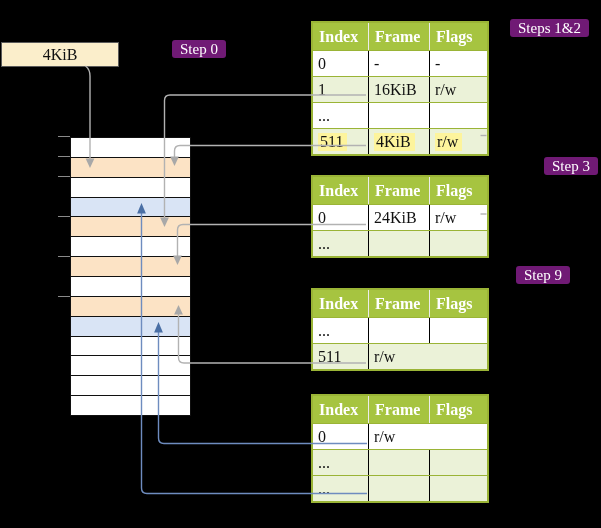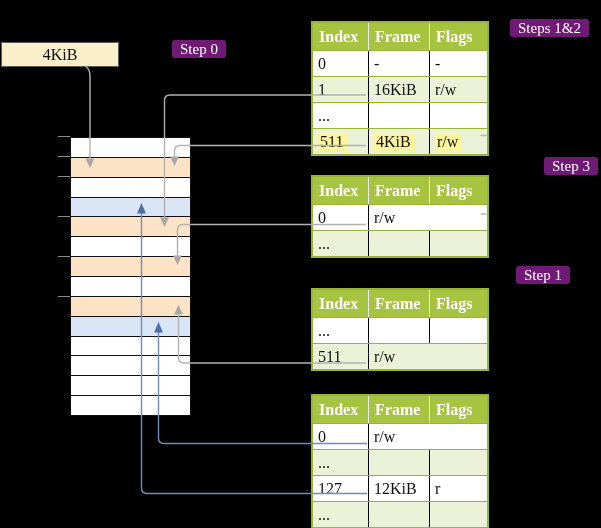--- a/index.html
+++ b/index.html
@@ -52,21 +52,21 @@
 </head>
 <body>
 
 <div id="stage">
 
   <div class="mem-box">4KiB</div>
 
   <div class="badge" id="badge-step0">Step 0</div>
   <div class="badge" id="badge-steps12">Steps 1&amp;2</div>
   <div class="badge" id="badge-step3">Step 3</div>
-  <div class="badge" id="badge-step4">Step 1</div>
+  <div class="badge" id="badge-step4">Step 9</div>
 
   <div class="mem-col" id="mem-col">
       <div class="mem-row mem-white"></div>
       <div class="mem-row mem-wheat"></div>
       <div class="mem-row mem-white"></div>
       <div class="mem-row mem-blue"></div>
       <div class="mem-row mem-wheat"></div>
       <div class="mem-row mem-white"></div>
       <div class="mem-row mem-wheat"></div>
       <div class="mem-row mem-white"></div>
@@ -113,20 +113,21 @@
       </div>
     </div>
   <div class="pt-table" id="table-1">
       <div class="pt-row pt-header">
         <div class="pt-cell pt-col0">Index</div>
         <div class="pt-cell pt-col1">Frame</div>
         <div class="pt-cell pt-col2">Flags</div>
       </div>
       <div class="pt-row">
         <div class="pt-cell pt-col0">0</div>
+        <div class="pt-cell pt-col1">24KiB</div>
         <div class="pt-cell pt-col2">r/w</div>
       </div>
       <div class="pt-row shaded">
         <div class="pt-cell pt-col0">...</div>
         <div class="pt-cell pt-col1"></div>
         <div class="pt-cell pt-col2"></div>
       </div>
     </div>
   <div class="pt-table" id="table-2">
       <div class="pt-row pt-header">
@@ -152,25 +153,20 @@
       </div>
       <div class="pt-row">
         <div class="pt-cell pt-col0">0</div>
         <div class="pt-cell pt-col2">r/w</div>
       </div>
       <div class="pt-row shaded">
         <div class="pt-cell pt-col0">...</div>
         <div class="pt-cell pt-col1"></div>
         <div class="pt-cell pt-col2"></div>
       </div>
-      <div class="pt-row">
-        <div class="pt-cell pt-col0">127</div>
-        <div class="pt-cell pt-col1">12KiB</div>
-        <div class="pt-cell pt-col2">r</div>
-      </div>
       <div class="pt-row shaded">
         <div class="pt-cell pt-col0">...</div>
         <div class="pt-cell pt-col1"></div>
         <div class="pt-cell pt-col2"></div>
       </div>
     </div>
 
   <svg id="wires" width="601" height="528" viewBox="0 0 601 528">
 
     <path class="wire-gray" d="M 85.5 66 Q 90 69.5 90 76 L 90 159.5"></path>

